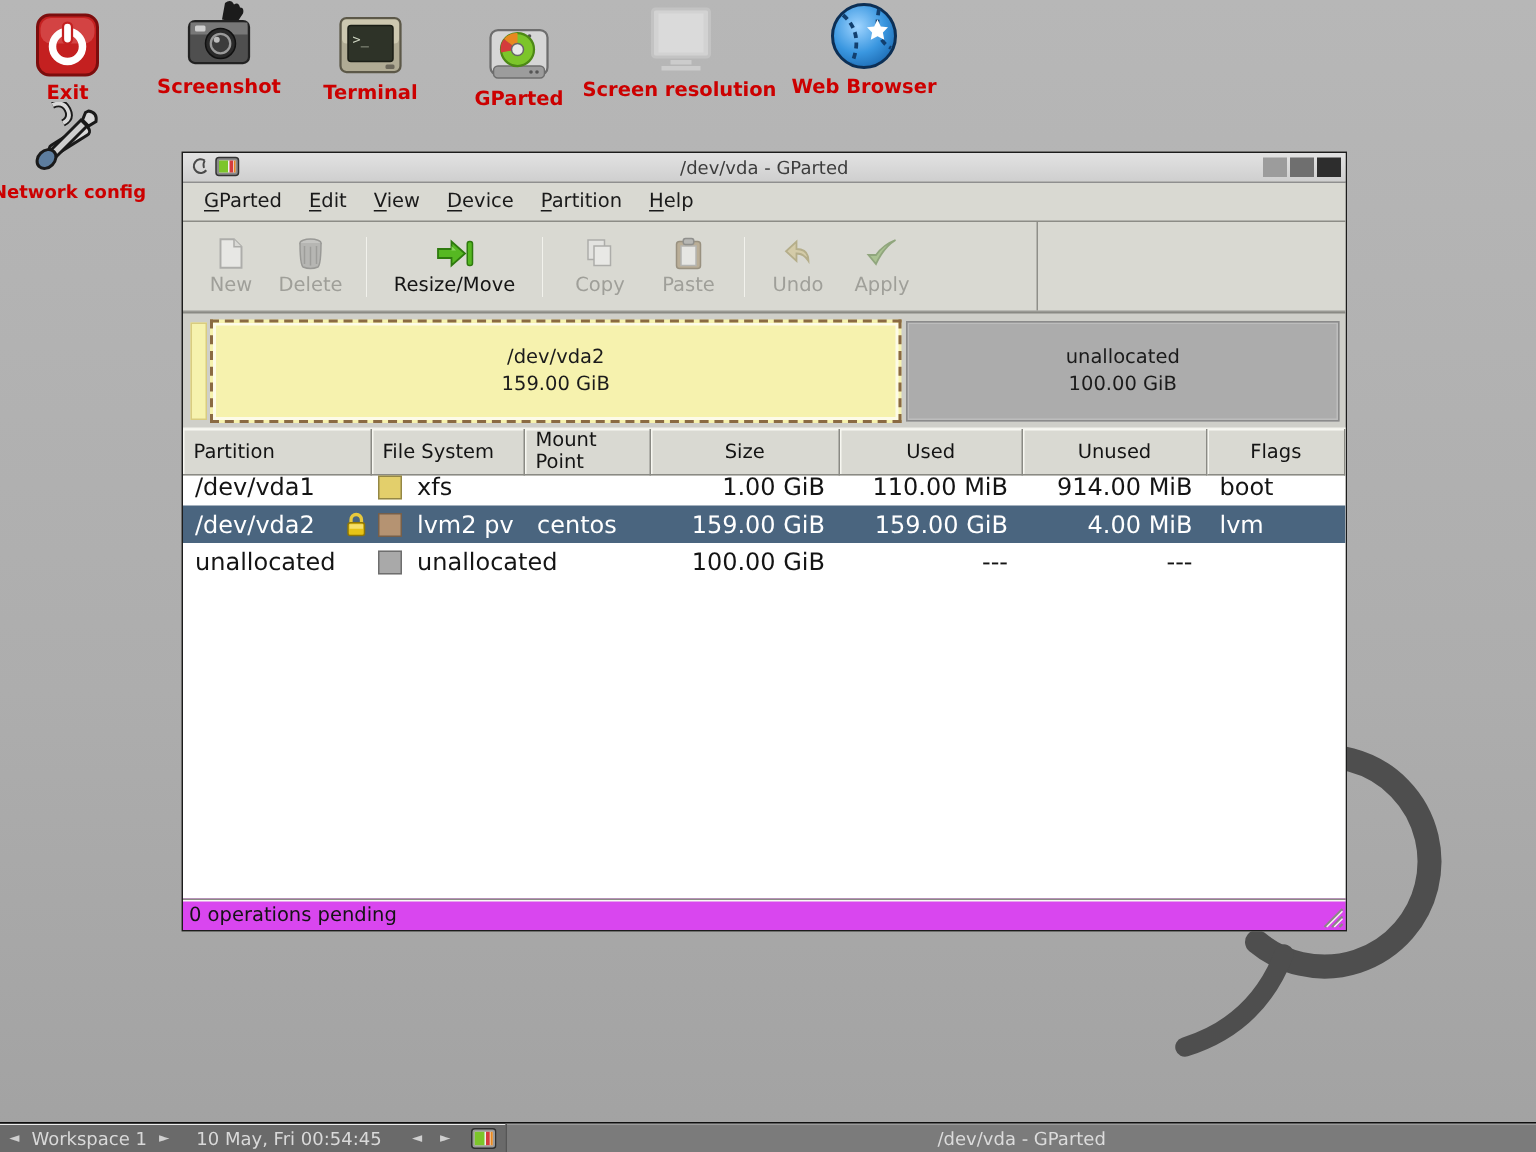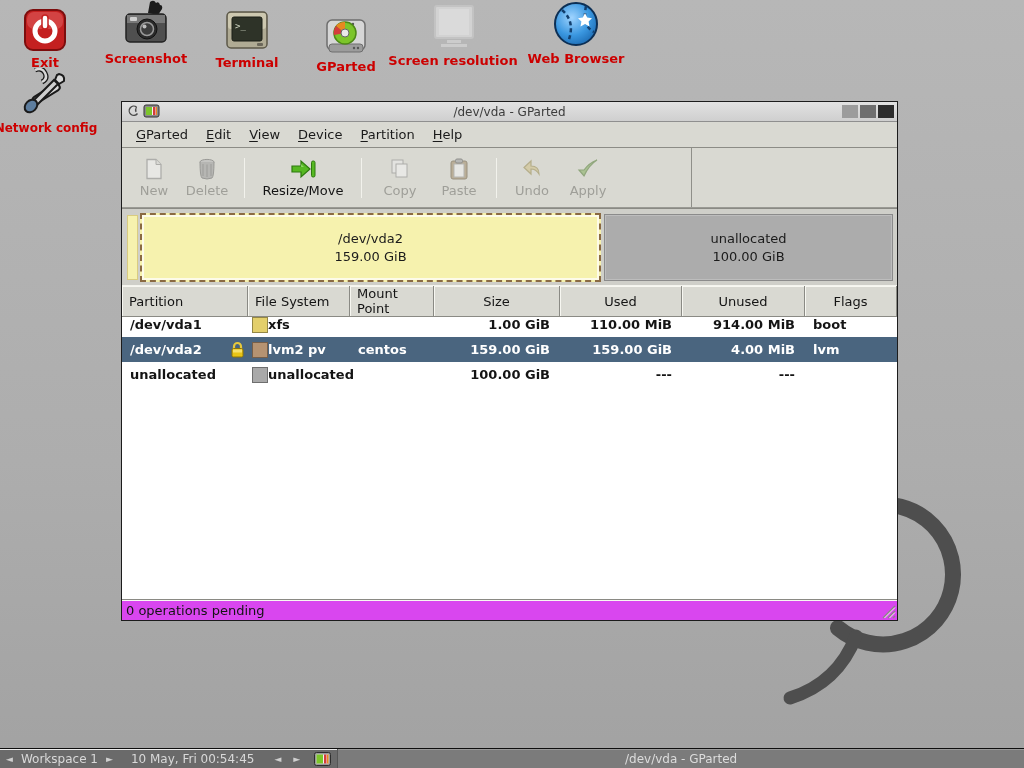--- a/index.html
+++ b/index.html
@@ -65,24 +65,24 @@
     border:1px solid #8b8b8b; box-shadow:inset 0 0 0 1px #bdbdbd; }
 
   .tablewrap { flex:1 1 auto; background:#ffffff; display:flex; flex-direction:column; overflow:hidden; }
   .thead { display:grid; grid-template-columns:126px 102px 84px 126px 122px 123px 92px;
     height:26px; flex:0 0 26px; }
   .th { background:#d9d9d2; border-right:1px solid #8a8a84; border-bottom:1px solid #8a8a84;
     box-shadow:inset 1px 1px 0 #f7f7f1; font-size:13px; color:#141414;
     display:flex; align-items:center; padding:0 7px; }
   .th.center { justify-content:center; padding:0; }
   .trow { display:grid; grid-template-columns:126px 102px 84px 126px 122px 123px 92px;
-    height:25px; flex:0 0 25px; font-size:13px; color:#141414; align-items:center;font-weight:bold; }
+    height:25px; flex:0 0 25px; font-size:16px; color:#141414; align-items:center; }
   .trow.selected { background:#4a657f; color:#ffffff; }
   .td { display:flex; align-items:center; height:100%; padding:0 8px; white-space:nowrap; }
-  .td.fs { padding:0 4px; gap:0; }
+  .td.fs { padding:0 4px; gap:10px; }
   .td.num { justify-content:flex-end; padding-right:10px;text-align:right; }
   .swatch { width:16px; height:16px; flex:0 0 16px; border:1px solid rgba(0,0,0,.35); }
   .part-cell { justify-content:space-between; padding-right:3px; }
 
   .statusbar { height:21px; flex:0 0 21px; background:#d946ef; border-top:1px solid #8a8a84;
     box-shadow:inset 0 1px 0 #f7f7f1; display:flex; align-items:center; position:relative;
     font-size:13px; color:#141414; padding-left:4px; }
   .grip { position:absolute; right:1px; bottom:1px; }
 
   

